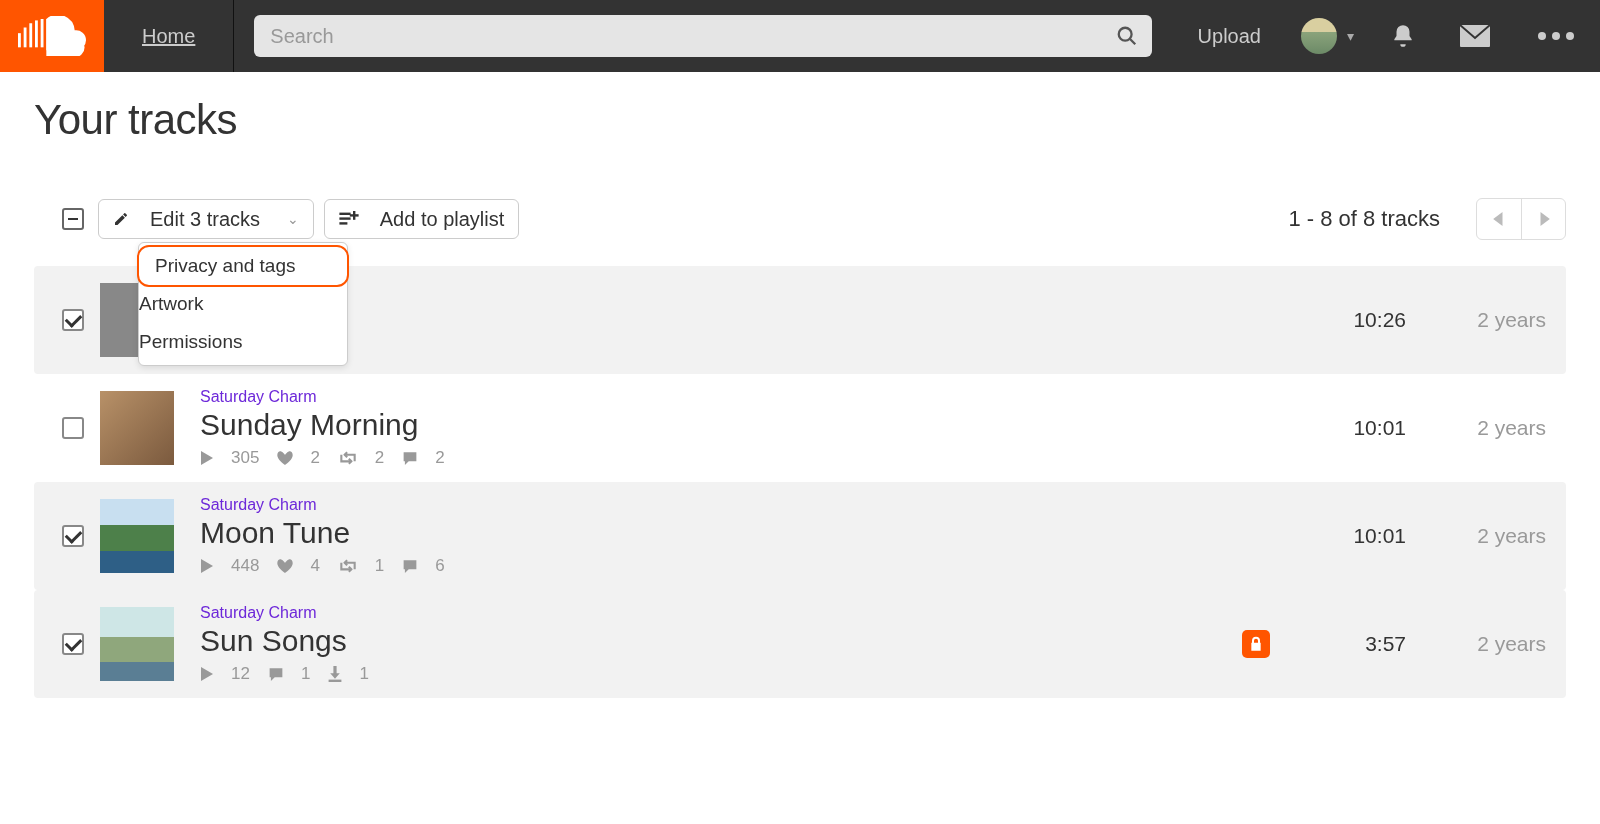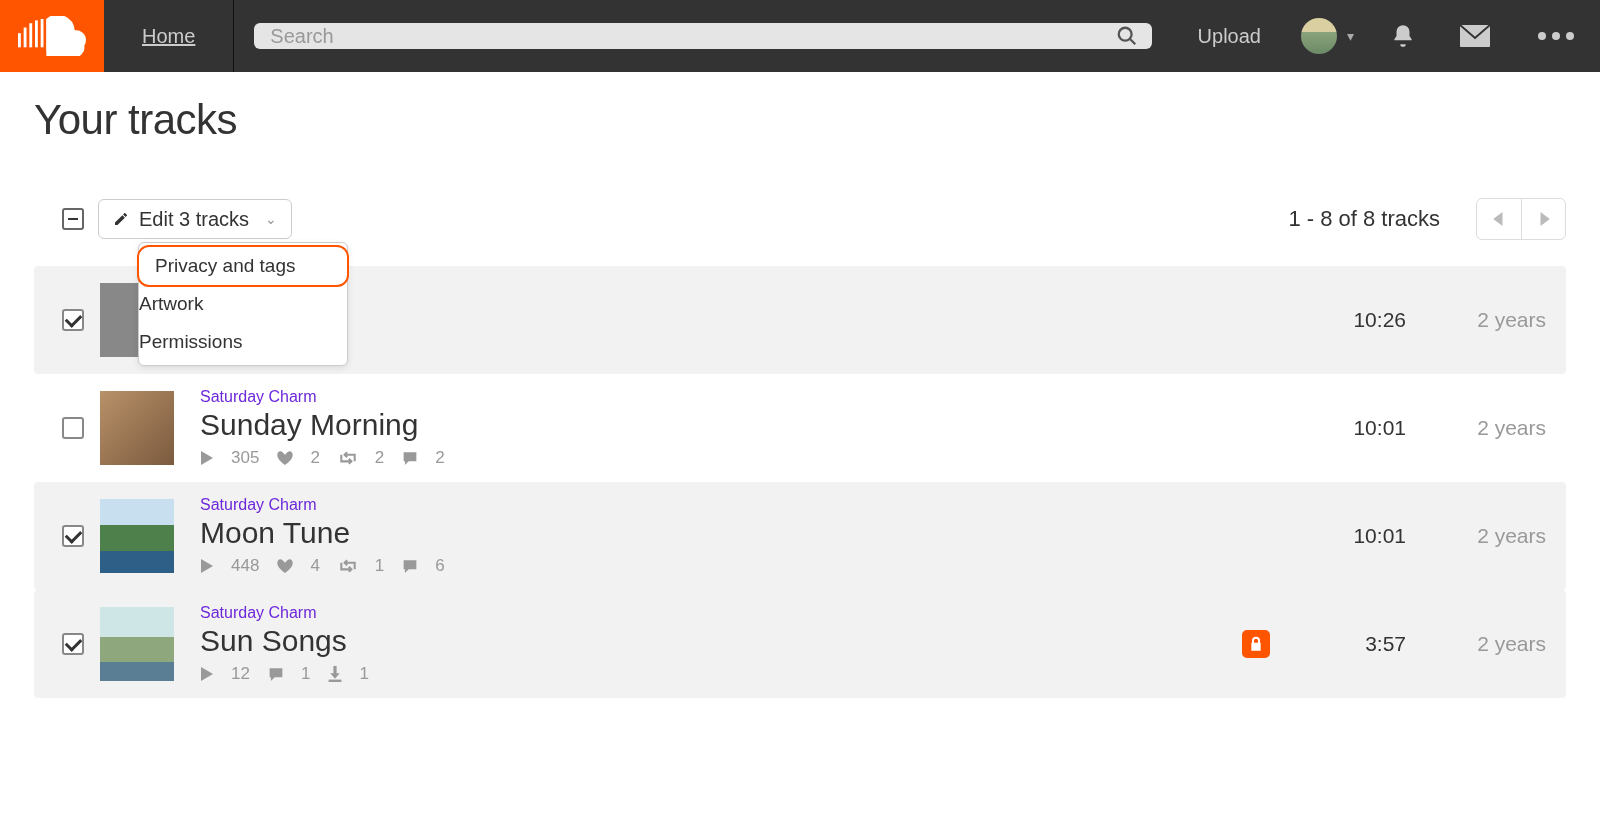--- a/index.html
+++ b/index.html
@@ -5,40 +5,40 @@
   * { margin:0; padding:0; box-sizing:border-box; }
   body { font-family:"Lucida Grande","Helvetica Neue",Helvetica,Arial,sans-serif; font-size:16px; color:#333; background:#fff; }
 
   
   .header { height:72px; background:#333; display:flex; align-items:center; color:#ccc; }
   .logo { width:104px; height:72px; background:#f50; display:flex; align-items:center; justify-content:center; }
   .logo svg { width:68px; height:40px; }
   .nav-link { height:72px; padding:0 38px; display:flex; align-items:center; font-size:20px; color:#ccc; border-right:1px solid #111; cursor:pointer;text-decoration:underline; }
   .search-wrap { flex:1; padding:0 20px; }
   .search-box { position:relative; }
-  .search-input { width:100%; height:26px; border-radius:6px; border:none; background:#e5e5e5; padding:0 46px 0 16px; font-size:20px; color:#737373; }
+  .search-input { width:100%; height:42px; border-radius:6px; border:none; background:#e5e5e5; padding:0 46px 0 16px; font-size:20px; color:#737373; }
   .search-input::placeholder { color:#999; }
   .search-icon { position:absolute; right:14px; top:50%; transform:translateY(-50%); color:#555; }
   .upload { padding:0 26px; font-size:20px; color:#ccc; cursor:pointer; }
   .avatar-wrap { display:flex; align-items:center; padding:0 14px; cursor:pointer; }
   .avatar { width:36px; height:36px; border-radius:50%; background:linear-gradient(180deg,#d9cfa0 0%,#d9cfa0 40%,#8aa37b 40%,#6c8a67 100%); }
   .chevron { margin-left:10px; color:#aaa; font-size:14px; }
   .hdr-icon { padding:0 22px; color:#ccc; cursor:pointer; }
   .dots { display:flex; gap:6px; padding:0 26px; cursor:pointer; }
   .dot { width:8px; height:8px; border-radius:50%; background:#ccc; }
 
   
   .page { padding:24px 34px 0; }
   h1.page-title { font-size:42px; font-weight:400; color:#333; letter-spacing:-0.5px; }
 
   .toolbar { display:flex; align-items:center; margin-top:54px; position:relative; }
   .master-check { width:22px; height:22px; border:2px solid #666; border-radius:3px; display:flex; align-items:center; justify-content:center; margin:0 14px 0 28px; cursor:pointer; }
   .master-check .minus { width:10px; height:2.5px; background:#333; }
 
-  .btn { border:1px solid #ccc; border-radius:6px; background:#fff; height:40px; display:flex; align-items:center; padding:0 14px; font-size:20px; color:#333; cursor:pointer; gap:10px; }
+  .btn { border:1px solid #ccc; border-radius:6px; background:#fff; height:40px; display:flex; align-items:center; padding:0 14px; font-size:20px; color:#333; cursor:pointer; gap:21px; }
   .btn + .btn { margin-left:10px; }
   .btn .chev-sm { font-size:14px; color:#999; margin-left:6px; }
 
   .spacer { flex:1; }
   .range { font-size:22px; color:#333; margin-right:36px; }
   .pager { display:flex; border:1px solid #ddd; border-radius:6px; overflow:hidden; }
   .pager-btn { width:44px; height:40px; display:flex; align-items:center; justify-content:center; color:#bbb; cursor:pointer; }
   .pager-btn + .pager-btn { border-left:1px solid #ddd; }
 
   .dropdown { position:absolute; left:104px; top:44px; width:210px; background:#fff; border:1px solid #ccc; border-radius:6px; box-shadow:0 2px 6px rgba(0,0,0,0.1); padding:4px 0; z-index:10; }
@@ -127,20 +127,30 @@
       </div>
 
     <div class="btn">
       <svg width="16" height="16" viewBox="0 0 24 24" fill="#333">
           <path d="M3 17.25V21h3.75L17.81 9.94l-3.75-3.75L3 17.25zM20.71 7.04a1 1 0 0 0 0-1.41l-2.34-2.34a1 1 0 0 0-1.41 0l-1.83 1.83 3.75 3.75 1.83-1.83z"></path>
         </svg>
       <span>Edit 3 tracks</span>
       <span class="chev-sm">⌄</span>
     </div>
 
+    <div class="btn">
+      <svg width="20" height="16" viewBox="0 0 24 20" fill="#333">
+          <rect x="0" y="2" width="14" height="3"></rect>
+          <rect x="0" y="8" width="14" height="3"></rect>
+          <rect x="0" y="14" width="10" height="3"></rect>
+          <rect x="17" y="0" width="3" height="11"></rect>
+          <rect x="13" y="4" width="11" height="3"></rect>
+        </svg>
+      <span>Add to playlist</span>
+    </div>
 
     <div class="spacer"></div>
     <div class="range">1 - 8 of 8 tracks</div>
     <div class="pager">
       <div class="pager-btn">
         <svg width="12" height="14" viewBox="0 0 10 12" fill="#bbb">
             <polygon points="8,0 8,12 0,6"></polygon>
           </svg>
       </div>
       <div class="pager-btn">

